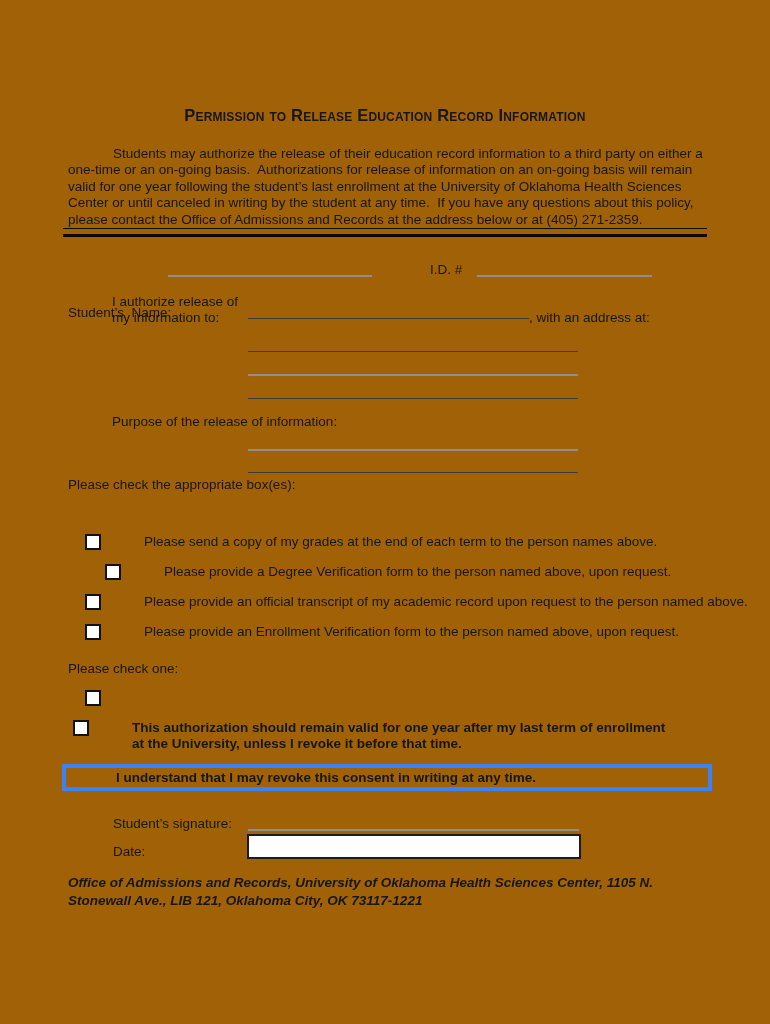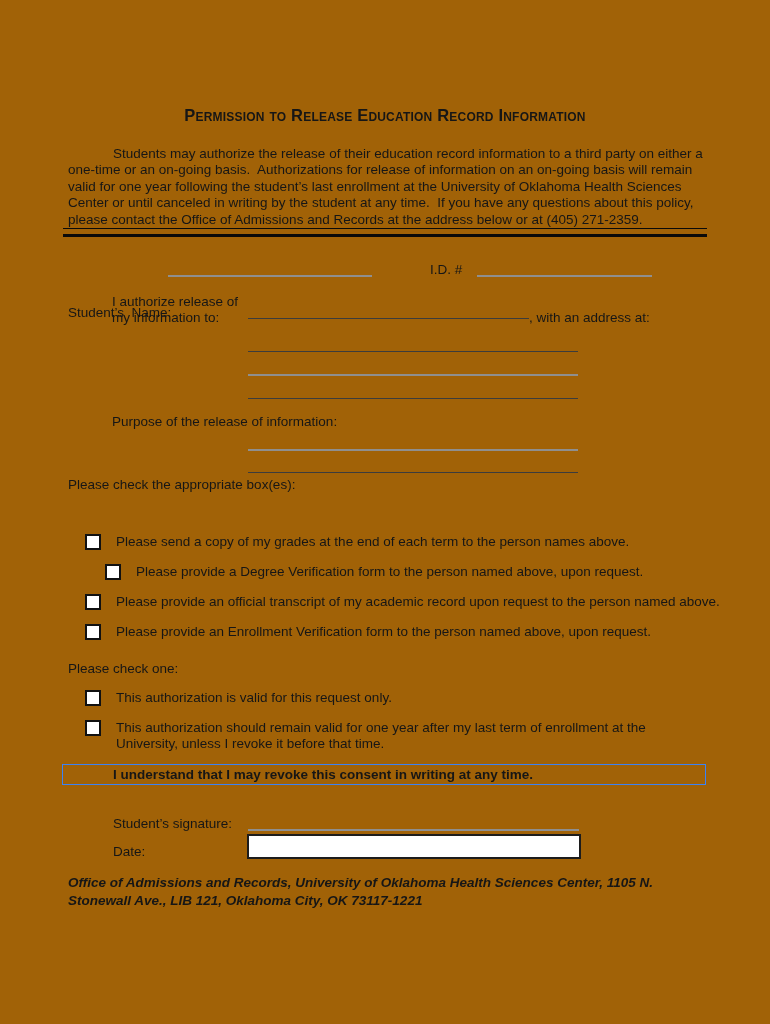--- a/index.html
+++ b/index.html
@@ -30,32 +30,32 @@
     text-indent: 45px;
   }
   .rule {
     top: 228px; left: 63px; width: 644px;
     height: 5px;
     border-top: 1px solid #0a0a0a;
     border-bottom: 3px solid #0a0a0a;
   }
   .line-dark { height: 0; border-bottom: 1px solid #3c3c3c; }
   .line-gray { height: 0; border-bottom: 2px solid #8f8f8f; }
-  .checkrow { display: flex; align-items: flex-start; }
+  .checkrow { display: flex; align-items: flex-start; gap: 28px; }
   .box {
     flex: none;
     width: 12px; height: 12px;
     border: 2px solid #111;
     background: #fff;
     margin-top: 0;
   }
   .checkrow .lbl { margin-left: 15px; line-height: 16px; }
   .consent-box {
     top: 764px; left: 62px; width: 642px; height: 19px;
-    border: 1px solid #3b82f6;
+    border: 4px solid #3b82f6;
   }
   .consent-box .lbl {
     font-weight: bold;
     padding-left: 50px;
     line-height: 19px;
   }
   .date-box {
     top: 834px; left: 247px; width: 330px; height: 21px;
     border: 2px solid #1c1c1c;
     background: #fff;
@@ -113,23 +113,22 @@
   </div>
   <div class="abs checkrow" style="top:594px; left:85px;">
     <span class="box"></span>
     <span class="lbl nowrap">Please provide an official transcript of my academic record upon request to the person named above.</span>
   </div>
 
   <div class="abs heading nowrap" style="top:661px; left:68px;">Please check one:</div>
 
   <div class="abs checkrow" style="top:690px; left:85px;">
     <span class="box"></span>
-    <span class="lbl nowrap">This authorization is valid for this request only.</span>
   </div>
-  <div class="abs checkrow" style="top:720px; left:85px; width:600px;">
+  <div class="abs checkrow" style="top:720px; left:73px; width:600px;font-weight:bold;">
     <span class="box"></span>
     <span class="lbl prewrap" style="width:575px;">This authorization should remain valid for one year after my last term of enrollment at the University, unless I revoke it before that time.</span>
   </div>
 
   <div class="abs consent-box">
     <div class="lbl nowrap">I understand that I may revoke this consent in writing at any time.</div>
   </div>
 
   <div class="abs nowrap" style="top:816px; left:113px;">Student’s signature:</div>
   <div class="abs line-gray" style="top:829px; left:248px; width:331px;"></div>

